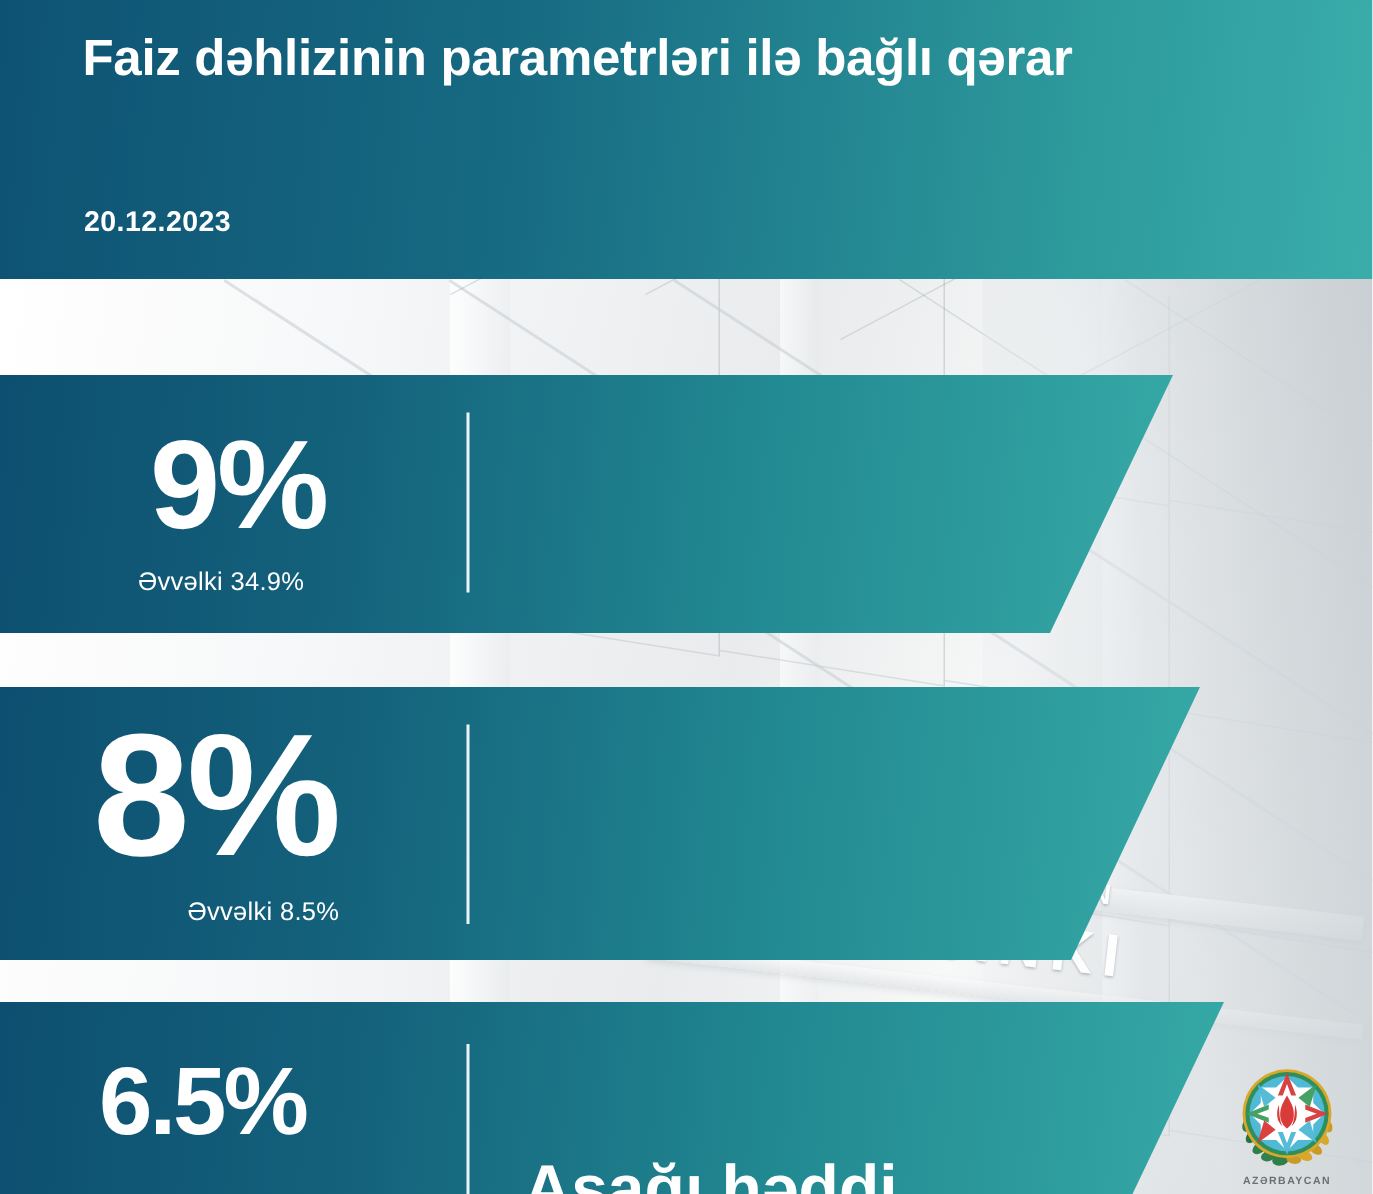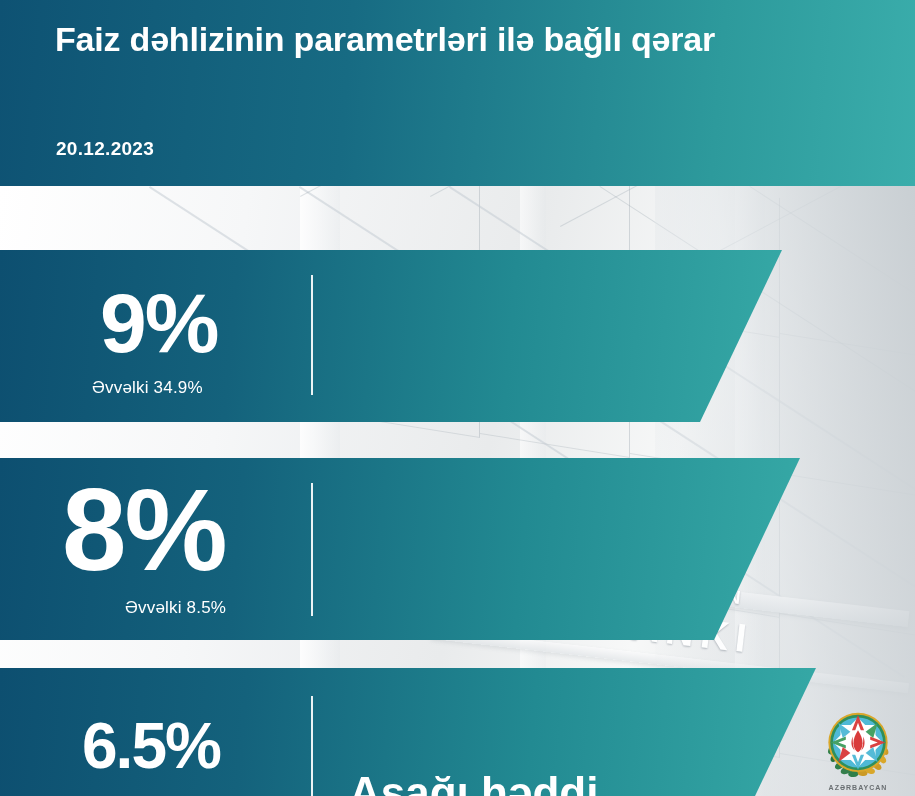--- a/index.html
+++ b/index.html
@@ -66,21 +66,21 @@
   .b1 .pct   { left:100px; top:36px;  font-size:84px; }
   .b1 .prev  { left:92px;  top:128px; }
   .b1 .lbl   { left:349px; top:50px;  font-size:44px; }
   
   .b2 .vrule { left:311px; top:25px;  height:133px; }
   .b2 .pct   { left:62px;  top:20px;  font-size:116px; }
   .b2 .prev  { left:88px;  top:140px;margin-left:37px; }
   .b2 .lbl   { left:349px; top:60px;  font-size:47px; }
   
   .b3 .vrule { left:311px; top:28px;  height:100px; }
-  .b3 .pct   { left:82px;  top:38px;  font-size:64px;margin-top:12px; }
+  .b3 .pct   { left:66px;  top:38px;  font-size:64px; }
   .b3 .lbl   { left:349px; top:52px;  font-size:44px;margin-top:48px; }
 
   
   .emblem { position:absolute; left:820px; top:706px; width:76px; height:76px; }
   .emblem-cap { position:absolute; left:806px; top:784px; width:104px;
                 text-align:center; font-size:7px; letter-spacing:1px;
                 color:#6a6f72; font-weight:700; }
 </style>
 </head>
 <body>

